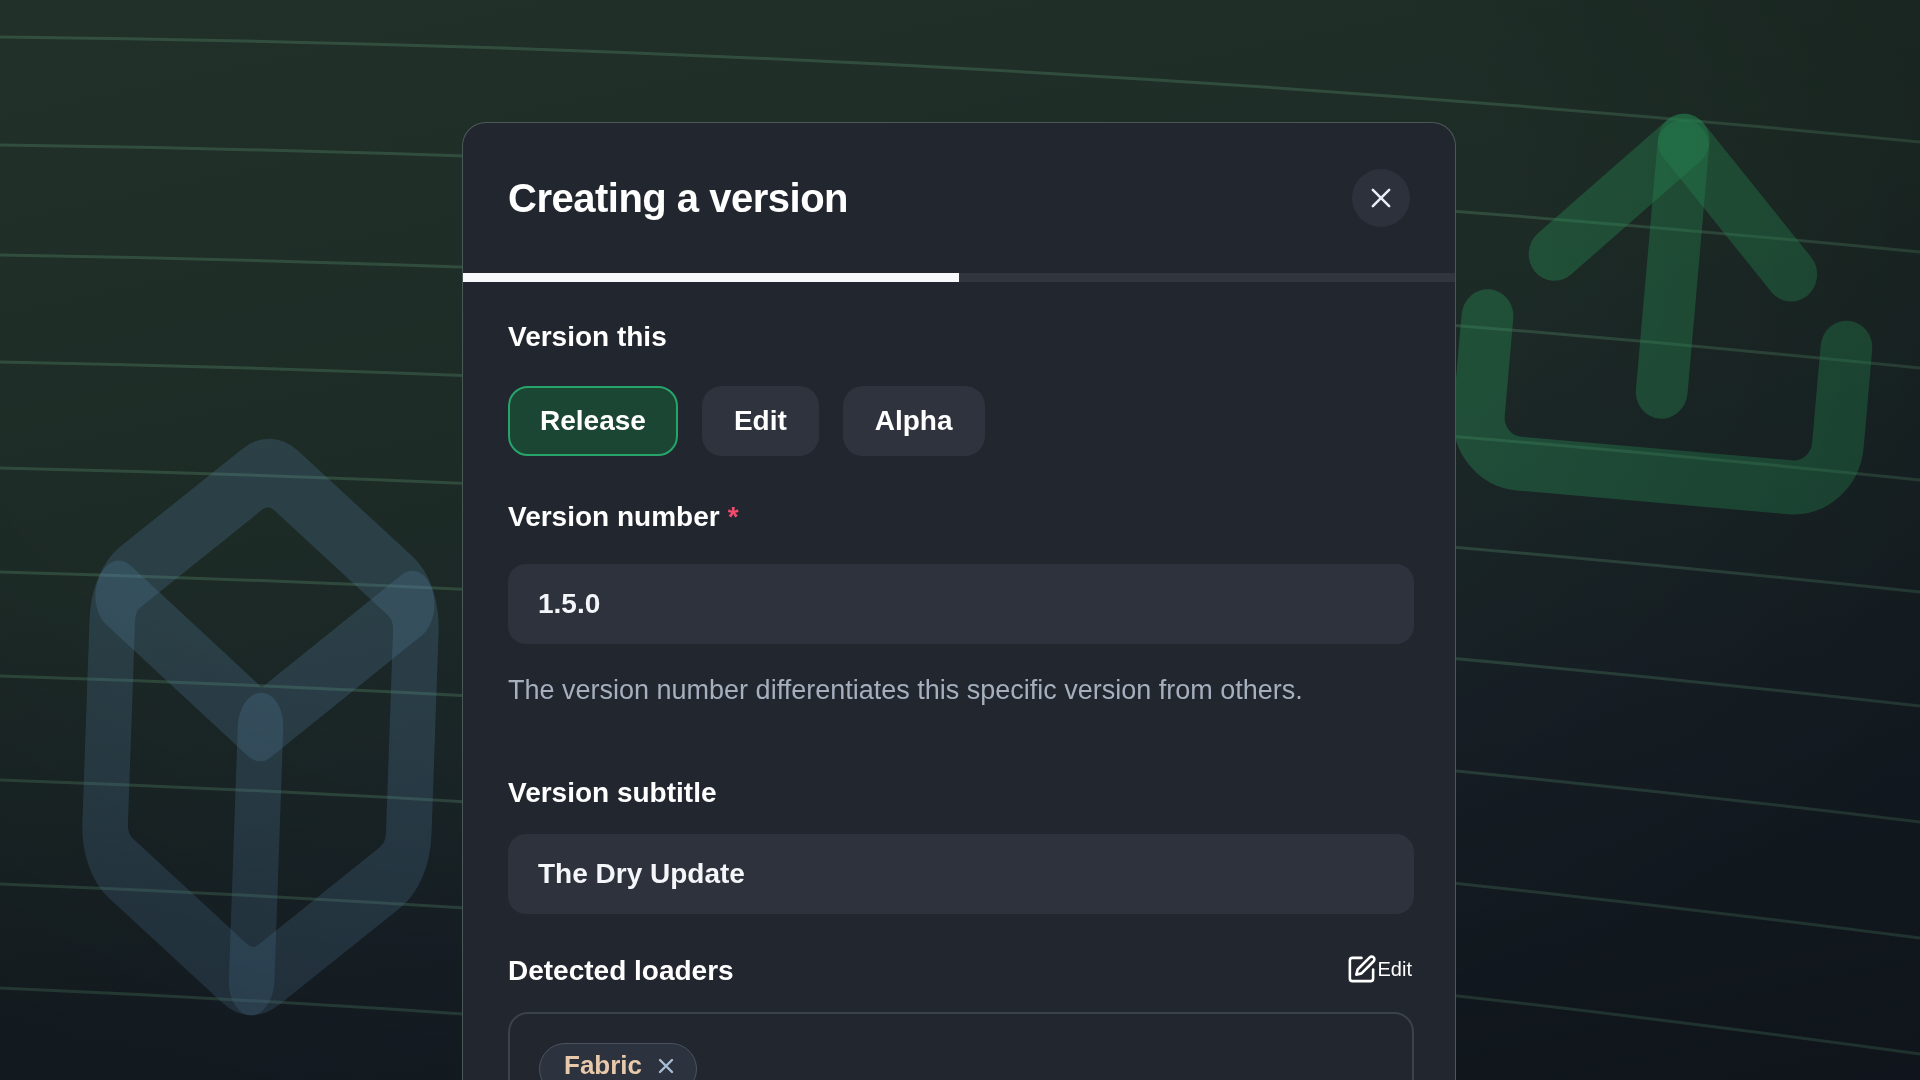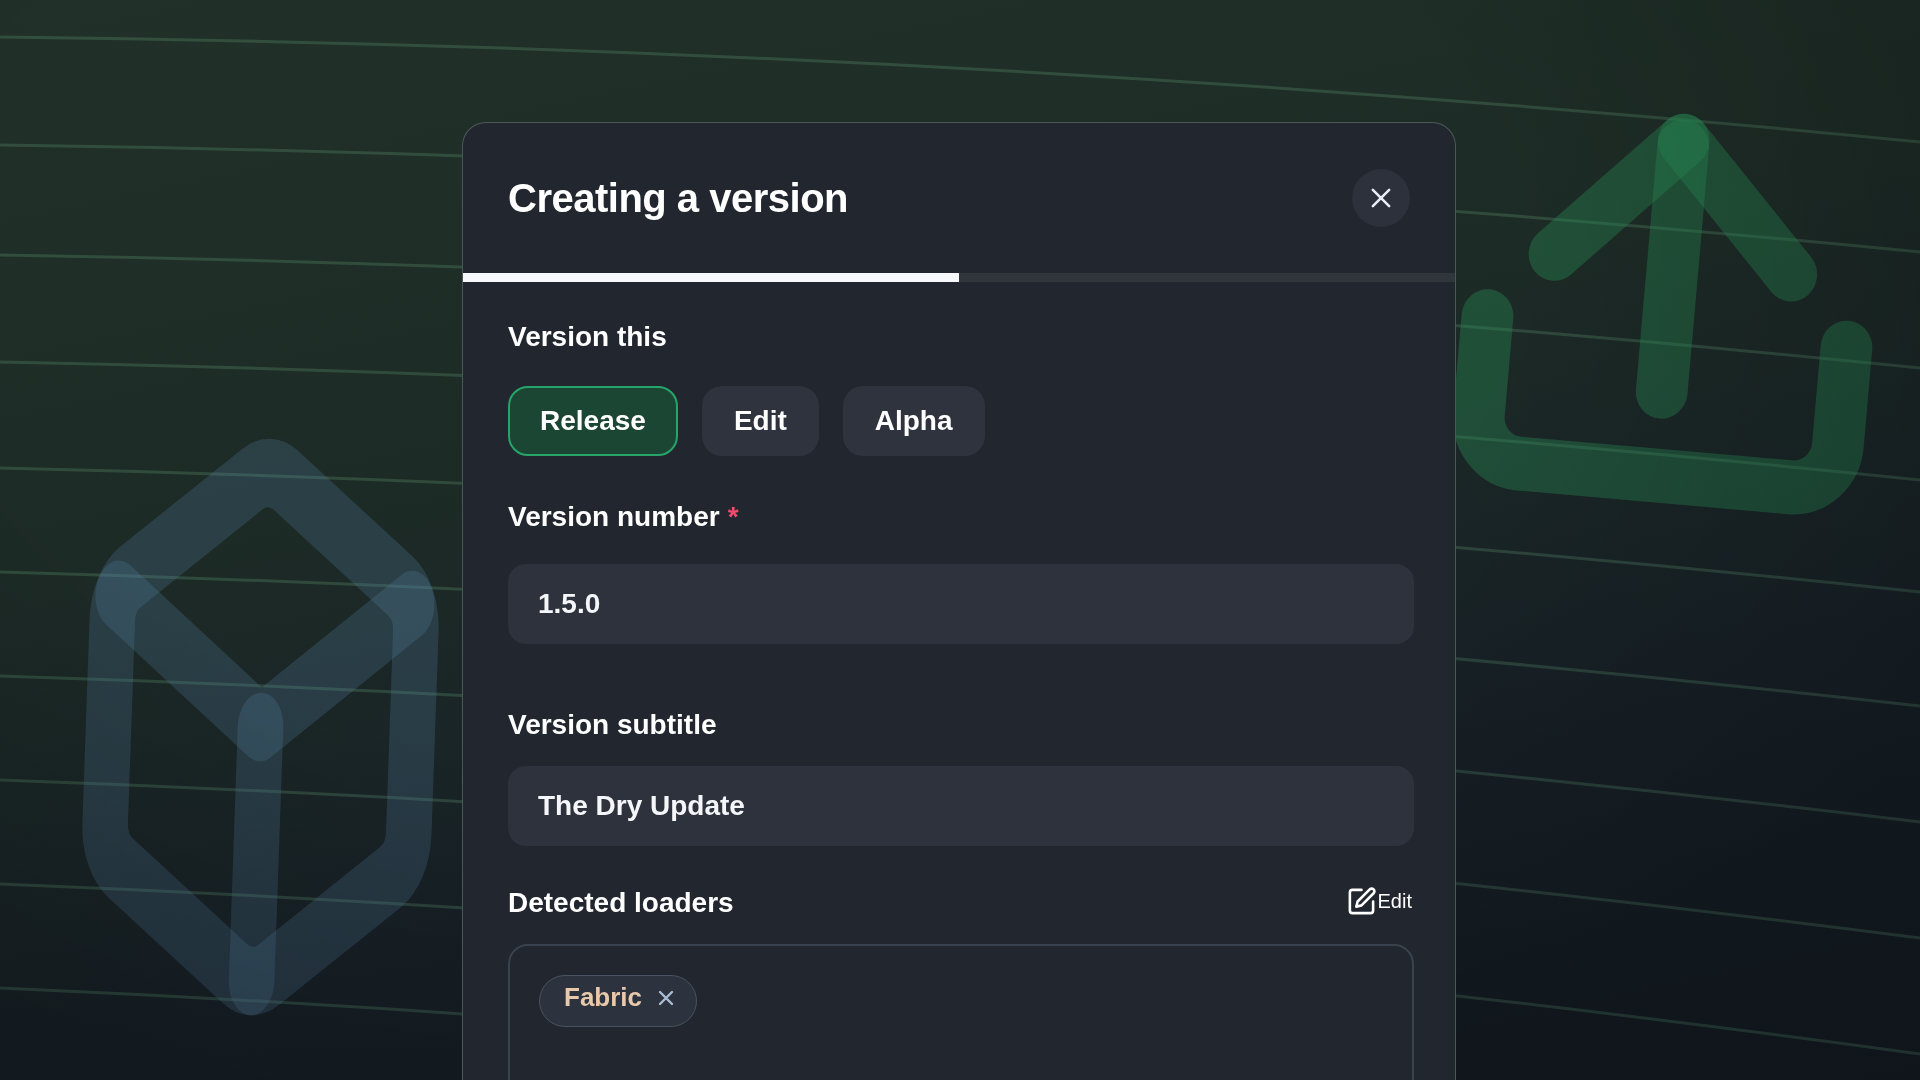--- a/index.html
+++ b/index.html
@@ -155,20 +155,21 @@
       <button class="type-btn selected">Release</button>
       <button class="type-btn">Edit</button>
       <button class="type-btn">Alpha</button>
     </div>
 
     <div class="field-label label-version-number">
       <span>Version number</span>
       <span class="required-star">*</span>
     </div>
     <input class="text-input" type="text" value="1.5.0" style="">
+    <p class="help-text">The version number differentiates this specific version from others.</p>
 
     <div class="field-label label-version-subtitle">Version subtitle</div>
     <input class="text-input subtitle-input" type="text" value="The Dry Update" style="">
 
     <div class="loaders-row">
       <div class="field-label">Detected loaders</div>
       <button class="edit-btn">
         <svg width="31" height="31" viewBox="0 0 24 24" fill="none" stroke="#fff" stroke-width="2" stroke-linecap="round" stroke-linejoin="round">
           <path d="M12 3H5a2 2 0 0 0-2 2v14a2 2 0 0 0 2 2h14a2 2 0 0 0 2-2v-7"></path>
           <path d="M18.375 2.625a2.121 2.121 0 1 1 3 3L12 15l-4 1 1-4Z"></path>

